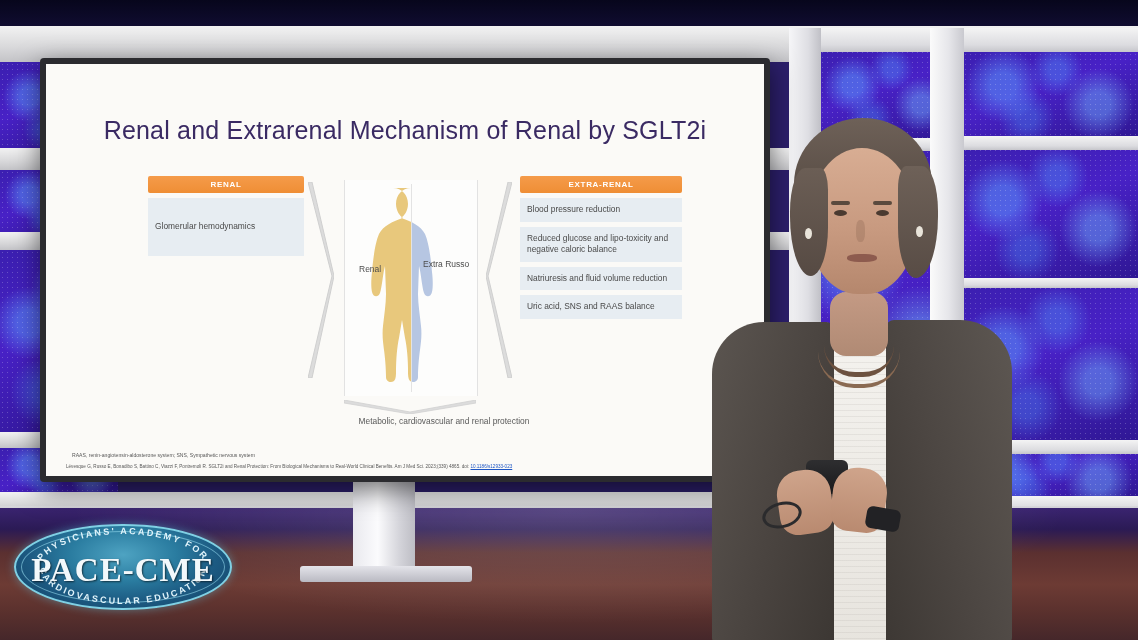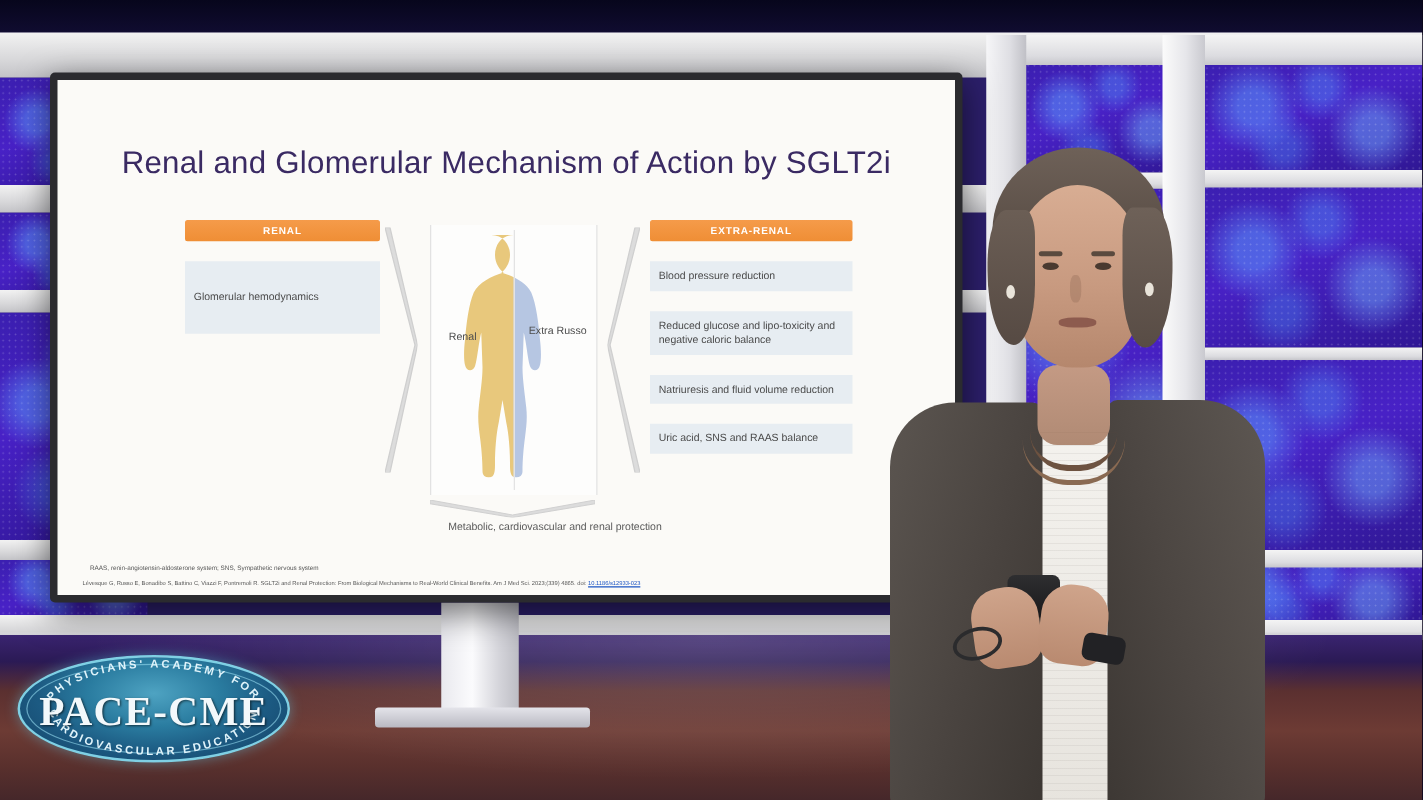--- a/index.html
+++ b/index.html
@@ -90,21 +90,21 @@
 
   .col{position:absolute;top:0;}
   .col-left{left:76px;width:156px;}
   .col-right{left:448px;width:162px;}
 
   .col-head{height:17px;border-radius:2px;display:flex;align-items:center;
     justify-content:center;font-size:8px;font-weight:bold;color:#fff;
     letter-spacing:.7px;
     background:linear-gradient(180deg,#f59b4a,#ef8e35);}
 
-  .cell{background:#e7edf2;margin-top:16px;color:#4a4a4a;font-size:8.4px;
+  .cell{background:#e7edf2;margin-top:5px;color:#4a4a4a;font-size:8.4px;
     line-height:11.5px;padding:6px 7px;box-sizing:border-box;}
   .col-left .cell{height:58px;display:flex;align-items:center;}
   .col-right .cell{min-height:22px;display:flex;align-items:center;}
 
   
   .chev{position:absolute;top:6px;width:26px;height:196px;}
   .chev svg{display:block;}
   .chev-l{left:236px;}
   .chev-r{left:414px;}
 
@@ -235,21 +235,21 @@
   <div class="floor-edge"></div>
   <div class="floor"></div>
   <div class="floor-sheen"></div>
 
   <div class="stand"></div>
   <div class="stand-base"></div>
 
   <div class="monitor">
     <div class="screen">
 
-      <div class="slide-title">Renal and Glomerular Mechanism of Action by SGLT2i</div>
+      <div class="slide-title">Renal and Extrarenal Mechanism of Renal by SGLT2i</div>
 
       <div class="diagram">
 
         <div class="col col-left">
           <div class="col-head">RENAL</div>
           <div class="cell">Glomerular hemodynamics</div>
         </div>
 
         <div class="chev chev-l">
           <svg width="26" height="196" viewBox="0 0 26 196">

